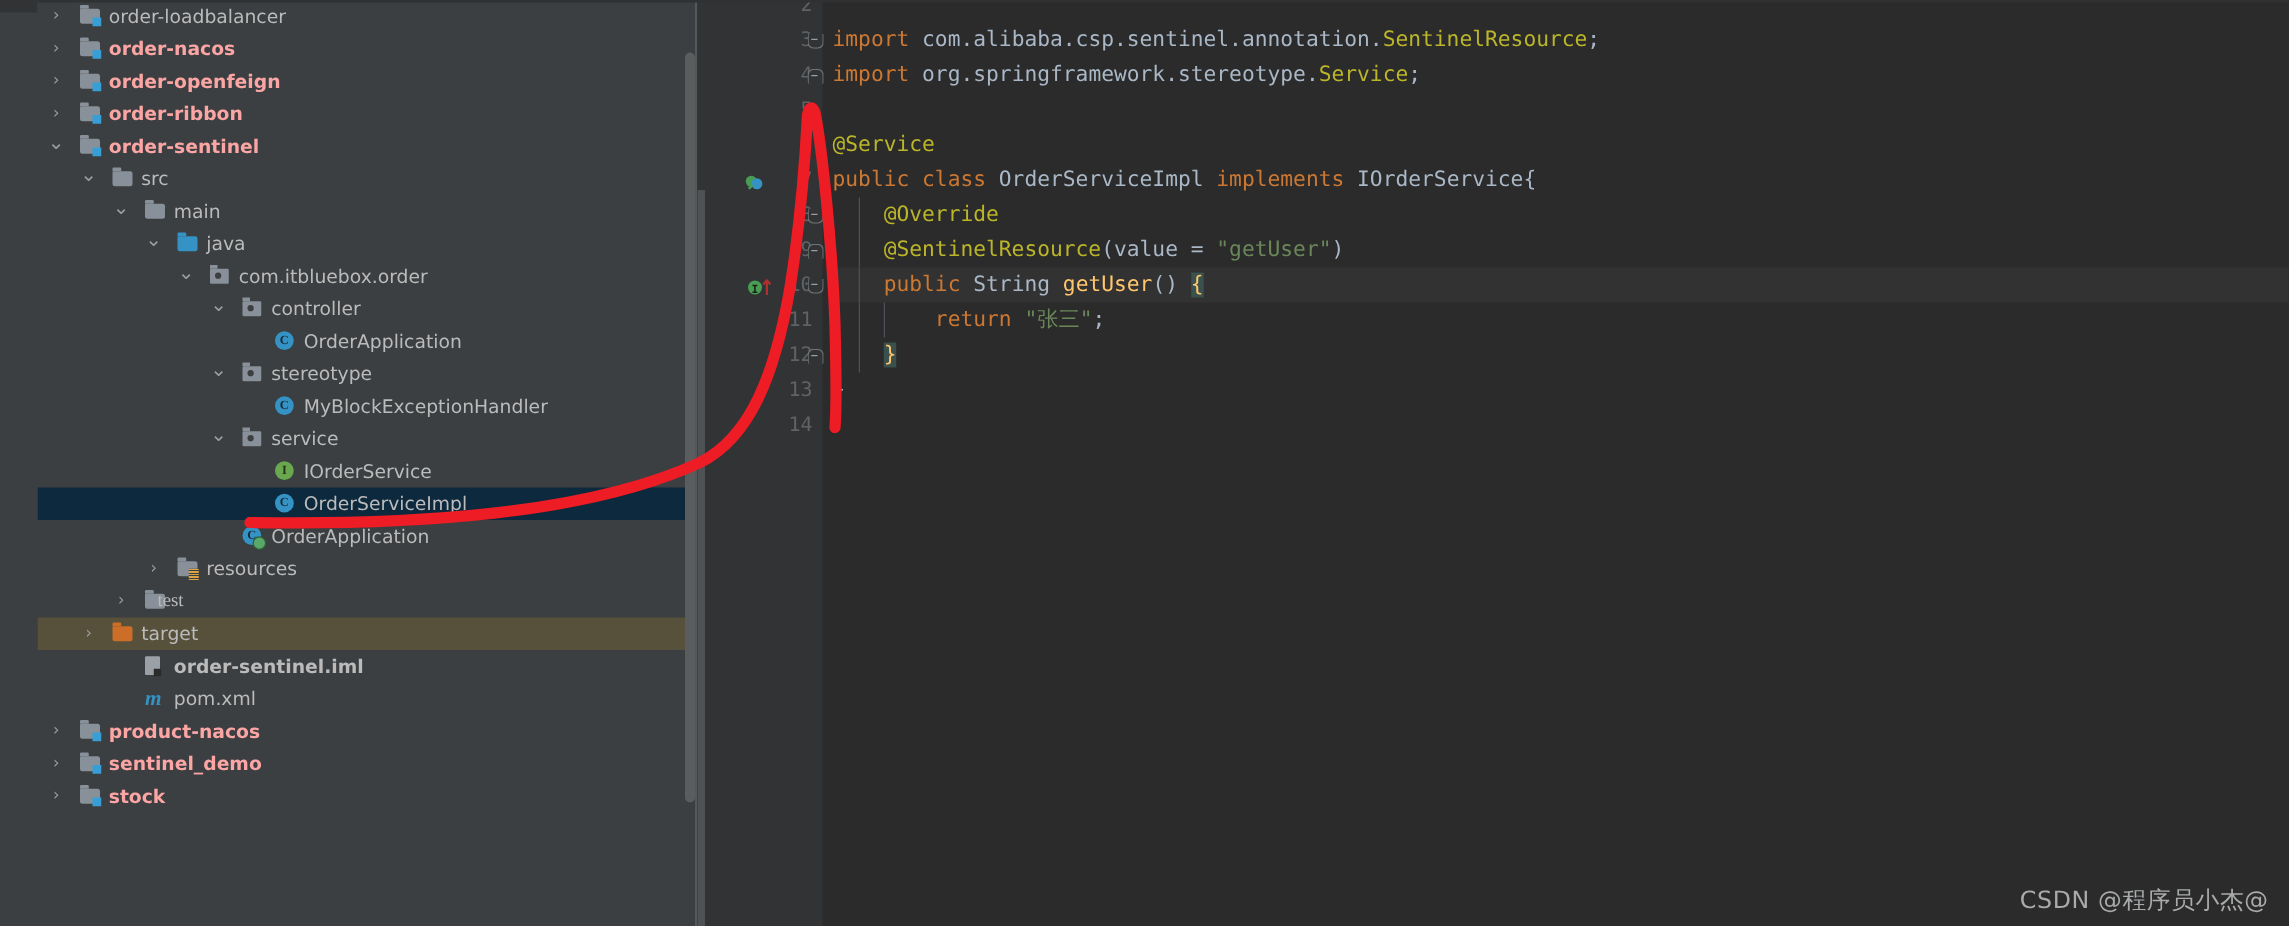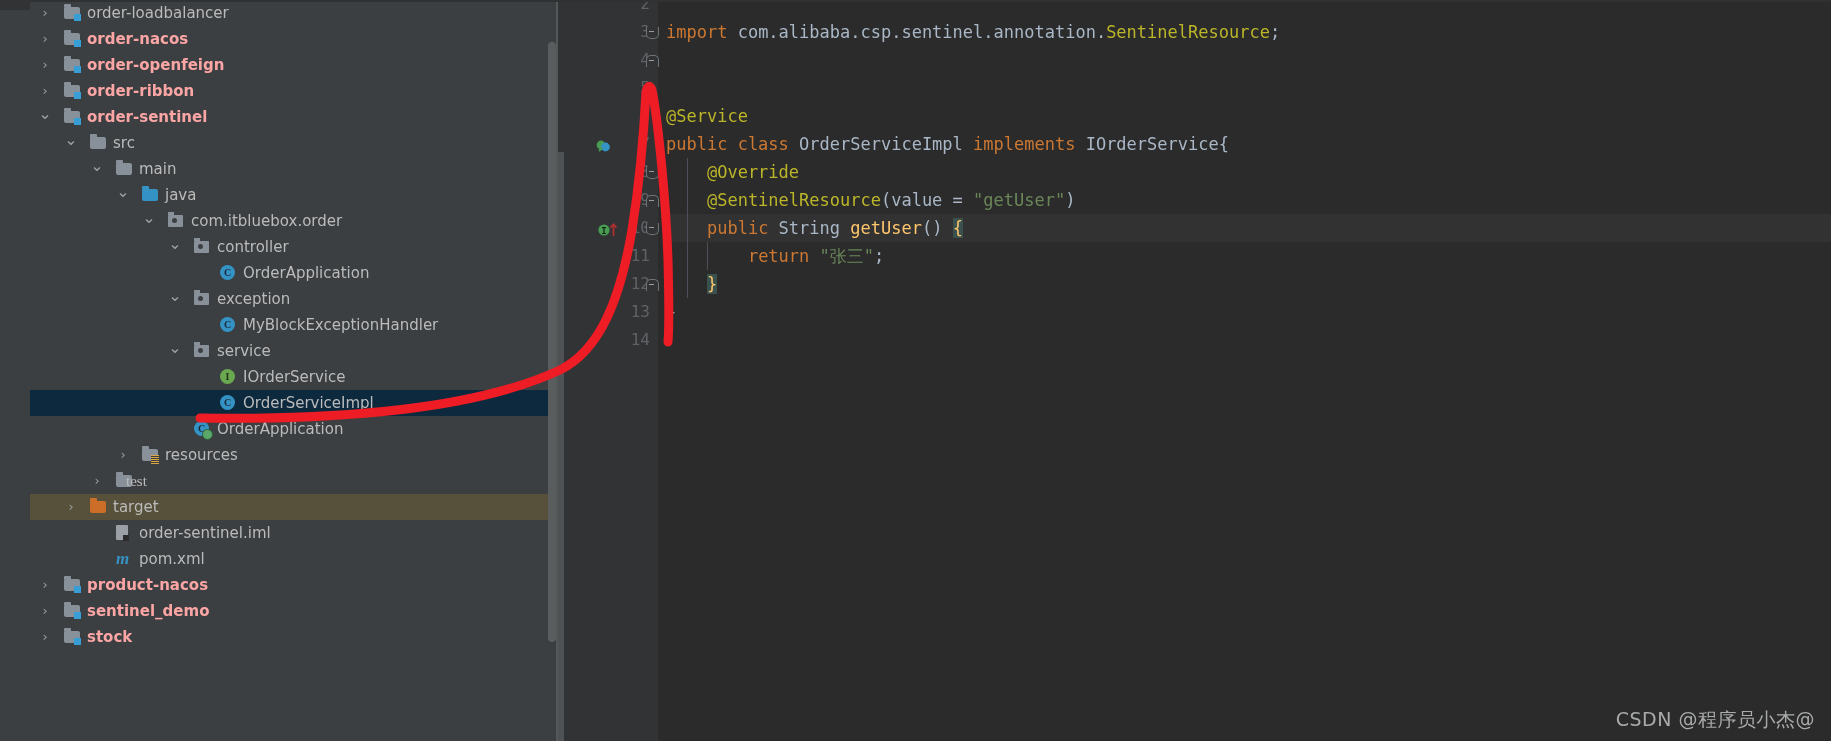--- a/index.html
+++ b/index.html
@@ -209,21 +209,21 @@
           <span class="ico" style="left: 190px;">
             <div class="cls">C</div>
           </span>
           <span class="lbl" style="left: 213px;">OrderApplication</span>
         </div>
         <div class="row" style="top: 286px; position: absolute; left: 0px; width: 528px;">
           <span class="twisty" style="left: 138px; font-size: 16px; line-height: 20px;">⌄</span>
           <span class="ico" style="left: 164px;">
             <div class="pkg"></div>
           </span>
-          <span class="lbl" style="left: 187px;">exception</span>
+          <span class="lbl" style="left: 187px;">stereotype</span>
         </div>
         <div class="row" style="top: 312px; position: absolute; left: 0px; width: 528px;">
           <span class="ico" style="left: 190px;">
             <div class="cls">C</div>
           </span>
           <span class="lbl" style="left: 213px;">MyBlockExceptionHandler</span>
         </div>
         <div class="row" style="top: 338px; position: absolute; left: 0px; width: 528px;">
           <span class="twisty" style="left: 138px; font-size: 16px; line-height: 20px;">⌄</span>
           <span class="ico" style="left: 164px;">
@@ -269,21 +269,21 @@
           <span class="twisty" style="left: 34px;">›</span>
           <span class="ico" style="left: 60px;">
             <div class="f-grey f-orange"></div>
           </span>
           <span class="lbl" style="left: 83px;">target</span>
         </div>
         <div class="row" style="top: 520px; position: absolute; left: 0px; width: 528px;">
           <span class="ico" style="left: 86px;">
             <div class="iml"></div>
           </span>
-          <span class="lbl" style="left: 109px;">order-sentinel.iml</span>
+          <span class="lbl" style="left: 109px; font-weight: bold;">order-sentinel.iml</span>
         </div>
         <div class="row" style="top: 546px; position: absolute; left: 0px; width: 528px;">
           <span class="ico" style="left: 86px;">
             <div class="mlogo">m</div>
           </span>
           <span class="lbl" style="left: 109px;">pom.xml</span>
         </div>
         <div class="row bold" style="top: 572px; position: absolute; left: 0px; width: 528px;">
           <span class="twisty" style="left: 8px;">›</span>
           <span class="ico" style="left: 34px;">
@@ -359,20 +359,21 @@
         <div class="fold bot" style="left: 88px; top: 279px;">
           <span class="h"></span>
         </div>
         <div class="ln" style="top: 298px;">13</div>
         <div class="ln" style="top: 326px;">14</div>
       </div>
     <div class="ed-strip"></div>
     <div class="code-area" id="code">
         <div class="code-line" style="top: -10px;"></div>
         <div class="code-line" style="top: 18px;"><span class="kw">import </span><span class="typ">com.alibaba.csp.sentinel.annotation.</span><span class="ann">SentinelResource</span><span class="typ">;</span></div>
+        <div class="code-line" style="top: 46px;"><span class="kw">import </span><span class="typ">org.springframework.stereotype.</span><span class="ann">Service</span><span class="typ">;</span></div>
         <div class="code-line" style="top: 74px;"></div>
         <div class="code-line" style="top: 102px; text-align: center;"><span class="ann">@Service</span></div>
         <div class="code-line" style="top: 130px;"><span class="kw">public class </span><span class="typ">OrderServiceImpl </span><span class="kw">implements </span><span class="typ">IOrderService</span><span class="typ">{</span></div>
         <div class="code-line" style="top: 158px;"><span class="ann">    @Override</span></div>
         <div class="indent-guide" style="left: 20.5px; top: 158px; height: 28px;"></div>
         <div class="code-line" style="top: 186px;"><span class="ann">    @SentinelResource</span><span class="typ">(value = </span><span class="str">"getUser"</span><span class="typ">)</span></div>
         <div class="indent-guide" style="left: 20.5px; top: 186px; height: 28px;"></div>
         <div class="code-line cur" style="top: 214px;"><span class="typ">    </span><span class="kw">public </span><span class="typ">String </span><span class="mth">getUser</span><span class="typ">() </span><span class="brace-hl">{</span></div>
         <div class="indent-guide" style="left: 20.5px; top: 214px; height: 28px;"></div>
         <div class="code-line" style="top: 242px;"><span class="typ">        </span><span class="kw">return </span><span class="str">"张三"</span><span class="typ">;</span></div>

